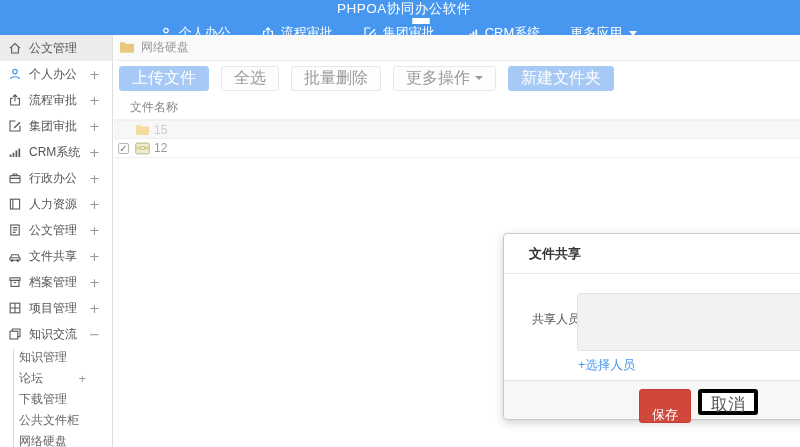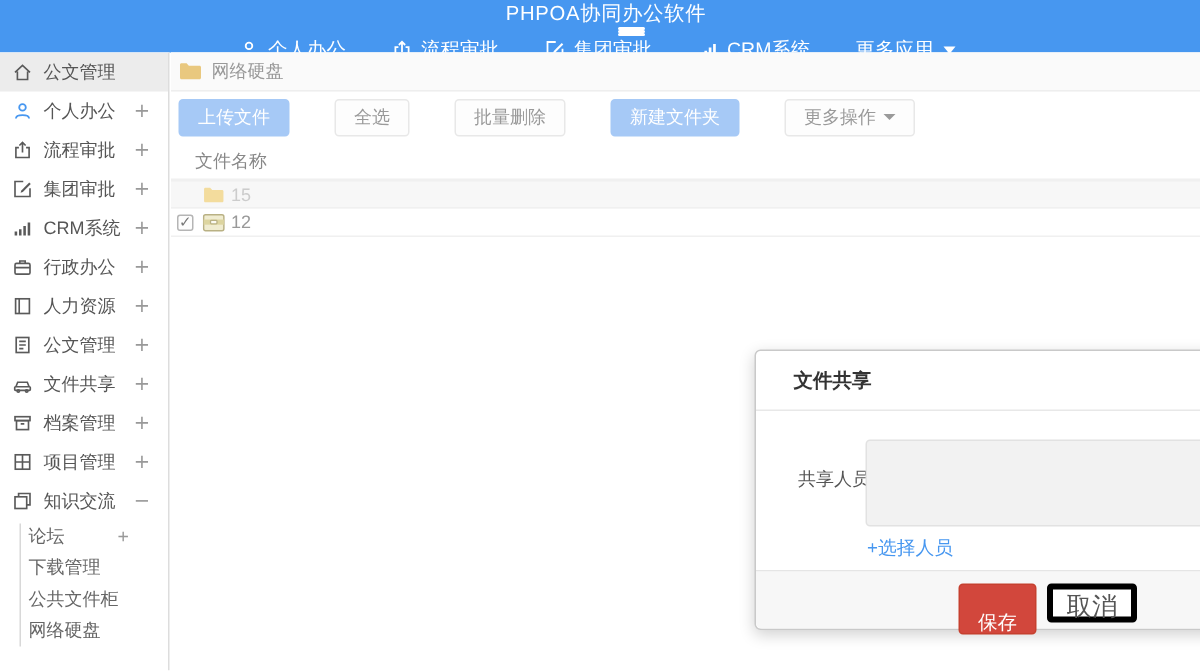--- a/index.html
+++ b/index.html
@@ -32,22 +32,22 @@
   .subnav:before { content:""; position:absolute; left:13px; top:2px; bottom:0; width:1px; background:#d8d8d8; }
   .sub-item { height:21px; display:flex; align-items:center; padding:0 12px 0 19px; cursor:pointer; color:#666; }
   .sub-item .expand { margin-left:auto; margin-right:14px; color:#999; font-size:13px; }
 
   
   .main { position:absolute; left:114px; top:35px; width:686px; height:412px; background:#fff; }
   .breadcrumb { height:26px; background:#fafafa; border-bottom:1px solid #eee;
     display:flex; align-items:center; padding-left:5px; color:#999; }
   .breadcrumb svg { margin-right:6px; }
   .toolbar { height:34px; display:flex; align-items:center; padding-left:5px; }
-  .btn { height:25px; border-radius:3px; border:1px solid transparent; font-size:12px;
-    padding:0 12px; margin-right:30px; cursor:pointer; display:inline-flex; align-items:center;
+  .btn { height:25px; border-radius:3px; border:1px solid transparent; font-size:16px;
+    padding:0 12px; margin-right:12px; cursor:pointer; display:inline-flex; align-items:center;
     font-family:inherit; }
   .btn-primary { background:#a6c9f6; color:#fff; border-color:#a6c9f6; }
   .btn-default { background:#fdfdfd; color:#9a9a9a; border-color:#e8e8e8; }
   .btn .caret-grey { width:0; height:0; border-left:4px solid transparent; border-right:4px solid transparent;
     border-top:4px solid #9a9a9a; margin-left:5px; }
 
   .ftable { width:100%; }
   .fhead { height:25px; display:flex; align-items:center; padding-left:16px; color:#888;
     border-bottom:1px solid #f0f0f0; }
   .frow { height:19px; display:flex; align-items:center; padding-left:4px; border-bottom:1px solid #f0f0f0; cursor:pointer; }
@@ -237,20 +237,23 @@
           <svg width="14" height="14" viewBox="0 0 14 14" fill="none" stroke="#5a5a5a" stroke-width="1.1">
             <rect x="2" y="4.2" width="7.8" height="7.8"></rect>
             <path d="M4.4 4.2V2H12v7.6H9.8"></path>
           </svg>
         </span>
       <span class="slabel">知识交流</span>
       <span class="expand">−</span>
     </div>
     <div class="subnav">
       <div class="sub-item">
+        <span class="slabel">知识管理</span>
+      </div>
+      <div class="sub-item">
         <span class="slabel">论坛</span>
         <span class="expand">+</span>
       </div>
       <div class="sub-item">
         <span class="slabel">下载管理</span>
       </div>
       <div class="sub-item">
         <span class="slabel">公共文件柜</span>
       </div>
       <div class="sub-item">
@@ -264,25 +267,25 @@
       <svg width="16" height="13" viewBox="0 0 16 13">
           <path d="M1 2.2c0-.6.4-1 1-1h3.4L6.9 2.8H14c.6 0 1 .4 1 1v7c0 .6-.4 1-1 1H2c-.6 0-1-.4-1-1z" fill="#e9c87f"></path>
         </svg>
       <span>网络硬盘</span>
     </div>
 
     <div class="toolbar">
       <button class="btn btn-primary">上传文件</button>
       <button class="btn btn-default">全选</button>
       <button class="btn btn-default">批量删除</button>
-      <button class="btn btn-primary">新建文件夹</button>
       <button class="btn btn-default">
         <span>更多操作</span>
         <span class="caret-grey"></span>
       </button>
+      <button class="btn btn-primary">新建文件夹</button>
     </div>
 
     <div class="ftable">
       <div class="fhead">
         <span>文件名称</span>
       </div>
       <div class="frow dim">
         <span class="cbx ghost"></span>
         <span class="ficon">
             <svg width="15" height="12" viewBox="0 0 16 13">

